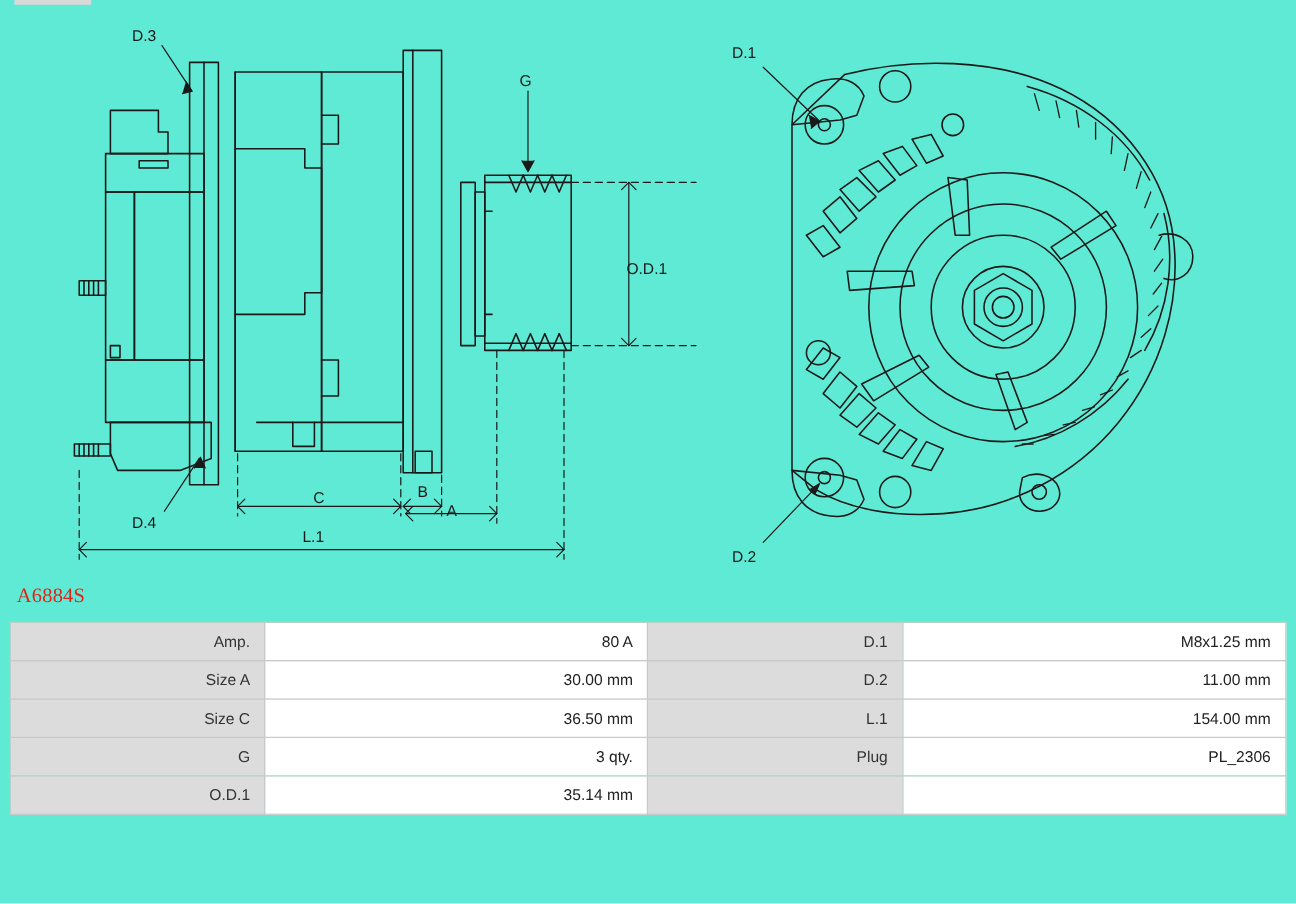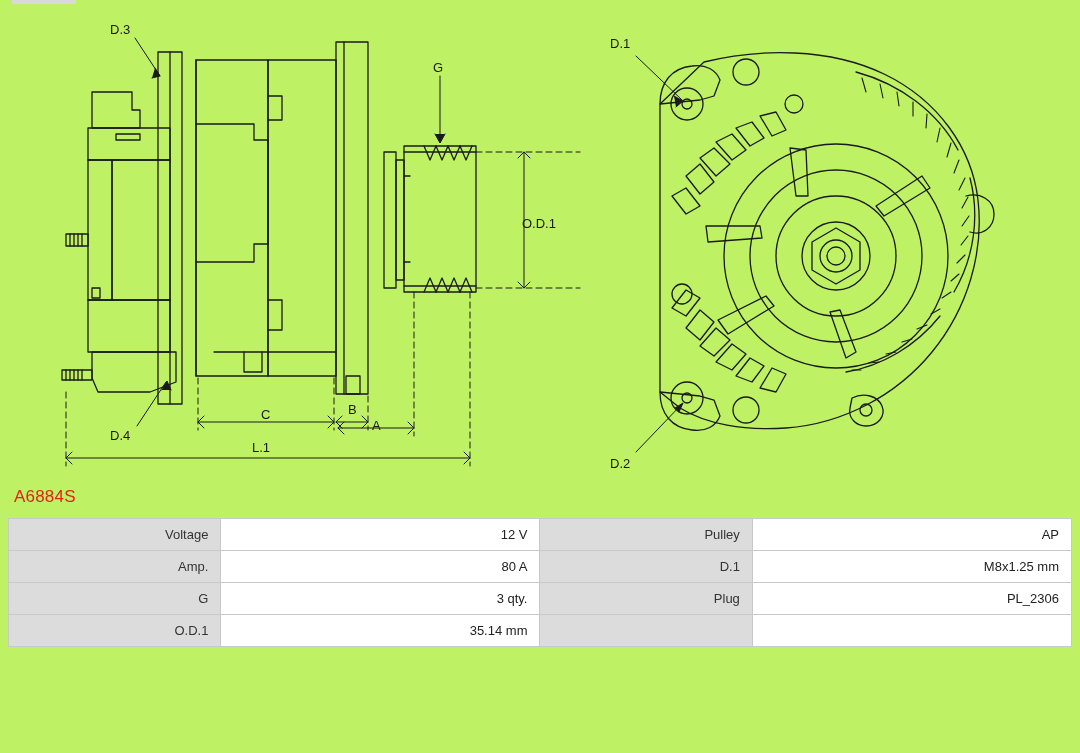--- a/index.html
+++ b/index.html
@@ -9,21 +9,21 @@
     width: 1080px;
     height: 753px;
     background: #ffffff;
     font-family: "Liberation Sans", sans-serif;
   }
   #page {
     position: relative;
     width: 1080px;
     height: 753px;
     overflow: hidden;
-    background: #bef264;
+    background: #5eead4;
   }
 
   
   #drawing {
     position: absolute;
     left: 0;
     top: 0;
     width: 1080px;
     height: 482px;
   }
@@ -35,21 +35,21 @@
     fill: #1a1a1a;
   }
 
   
   #part-number {
     position: absolute;
     left: 14px;
     top: 487px;
     font-size: 17px;
     color: #e2231a;
-    font-family: Liberation Sans, sans-serif;
+    font-family: Liberation Serif, serif;
     letter-spacing: 0.2px;
   }
 
   
   #spec-table {
     position: absolute;
     left: 8px;
     top: 518px;
     width: 1064px;
     border-collapse: collapse;
@@ -279,32 +279,38 @@
       <text class="lbl" x="610" y="48">D.1</text>
       <text class="lbl" x="610" y="468">D.2</text>
     </svg>
   </div>
 
   <div id="part-number">A6884S</div>
 
   <table id="spec-table">
     <tbody>
       <tr>
-        <td class="k">Voltage</td>
-        <td class="v">12 V</td>
-        <td class="k">Pulley</td>
-        <td class="v">AP</td>
-      </tr>
-      <tr>
         <td class="k">Amp.</td>
         <td class="v">80 A</td>
         <td class="k">D.1</td>
         <td class="v">M8x1.25 mm</td>
       </tr>
       <tr>
+        <td class="k">Size A</td>
+        <td class="v">30.00 mm</td>
+        <td class="k">D.2</td>
+        <td class="v">11.00 mm</td>
+      </tr>
+      <tr>
+        <td class="k">Size C</td>
+        <td class="v">36.50 mm</td>
+        <td class="k">L.1</td>
+        <td class="v">154.00 mm</td>
+      </tr>
+      <tr>
         <td class="k">G</td>
         <td class="v">3 qty.</td>
         <td class="k">Plug</td>
         <td class="v">PL_2306</td>
       </tr>
       <tr>
         <td class="k">O.D.1</td>
         <td class="v">35.14 mm</td>
         <td class="empty"></td>
         <td class="emptyv"></td>

